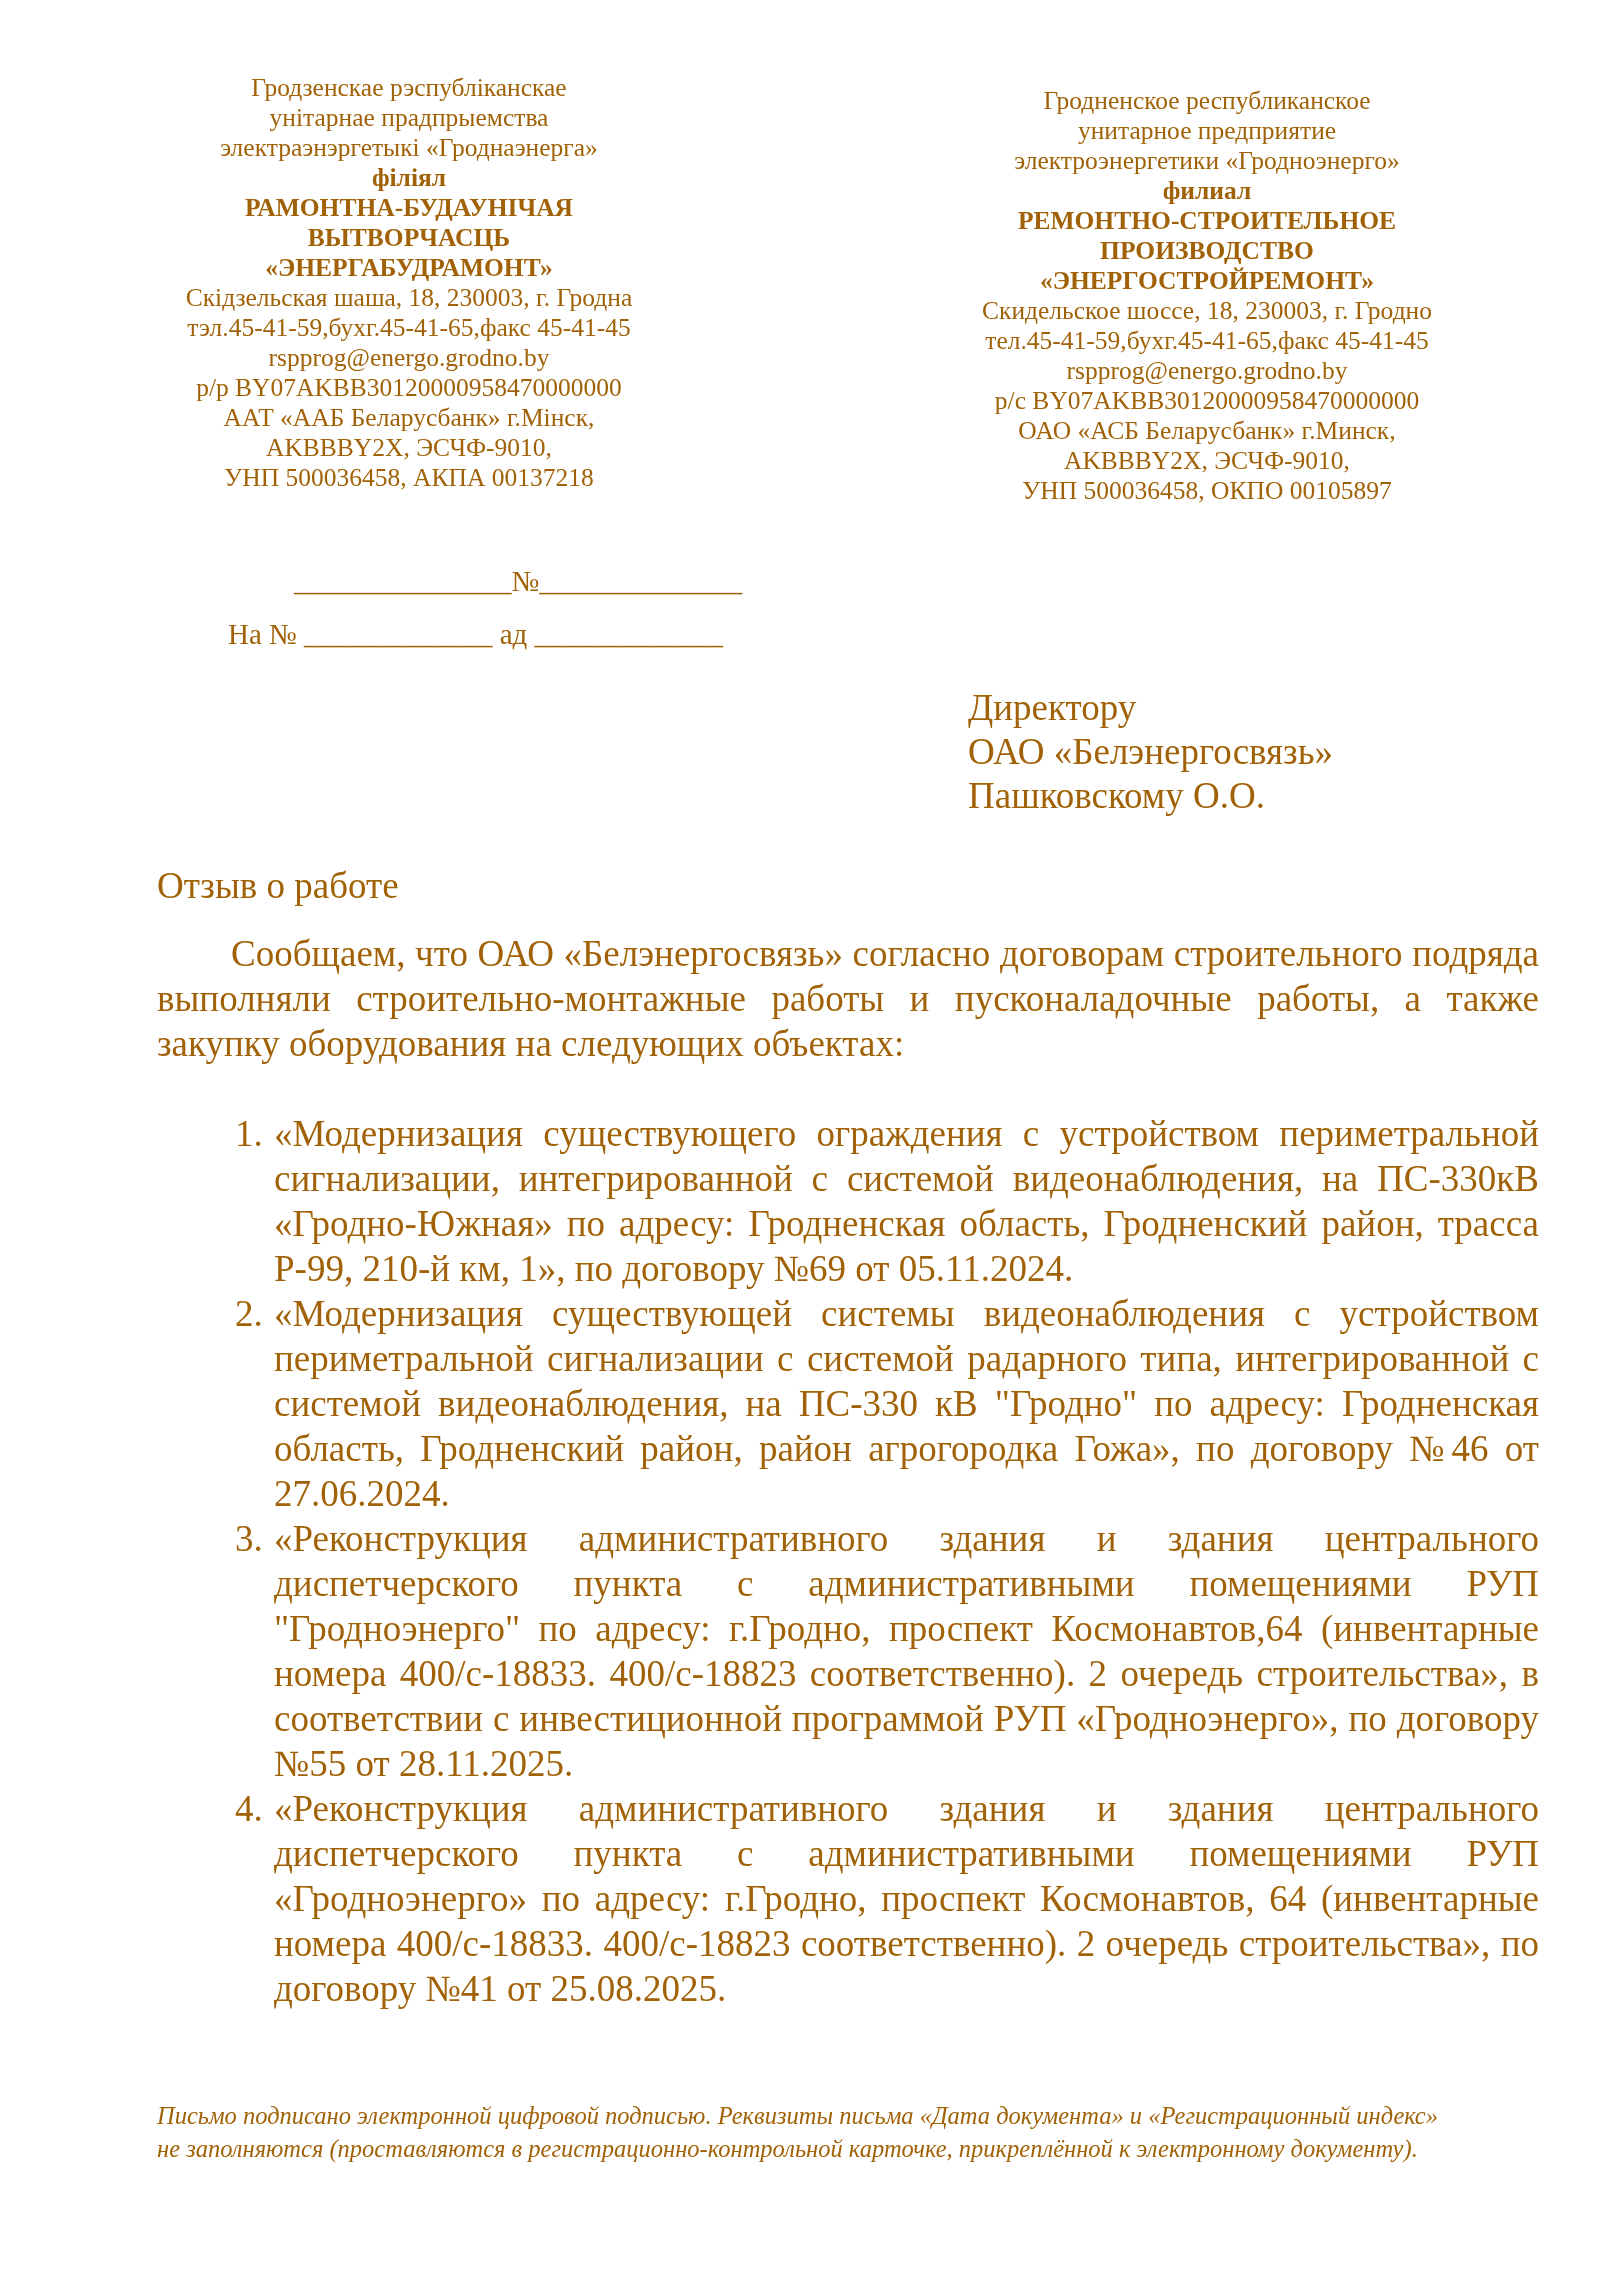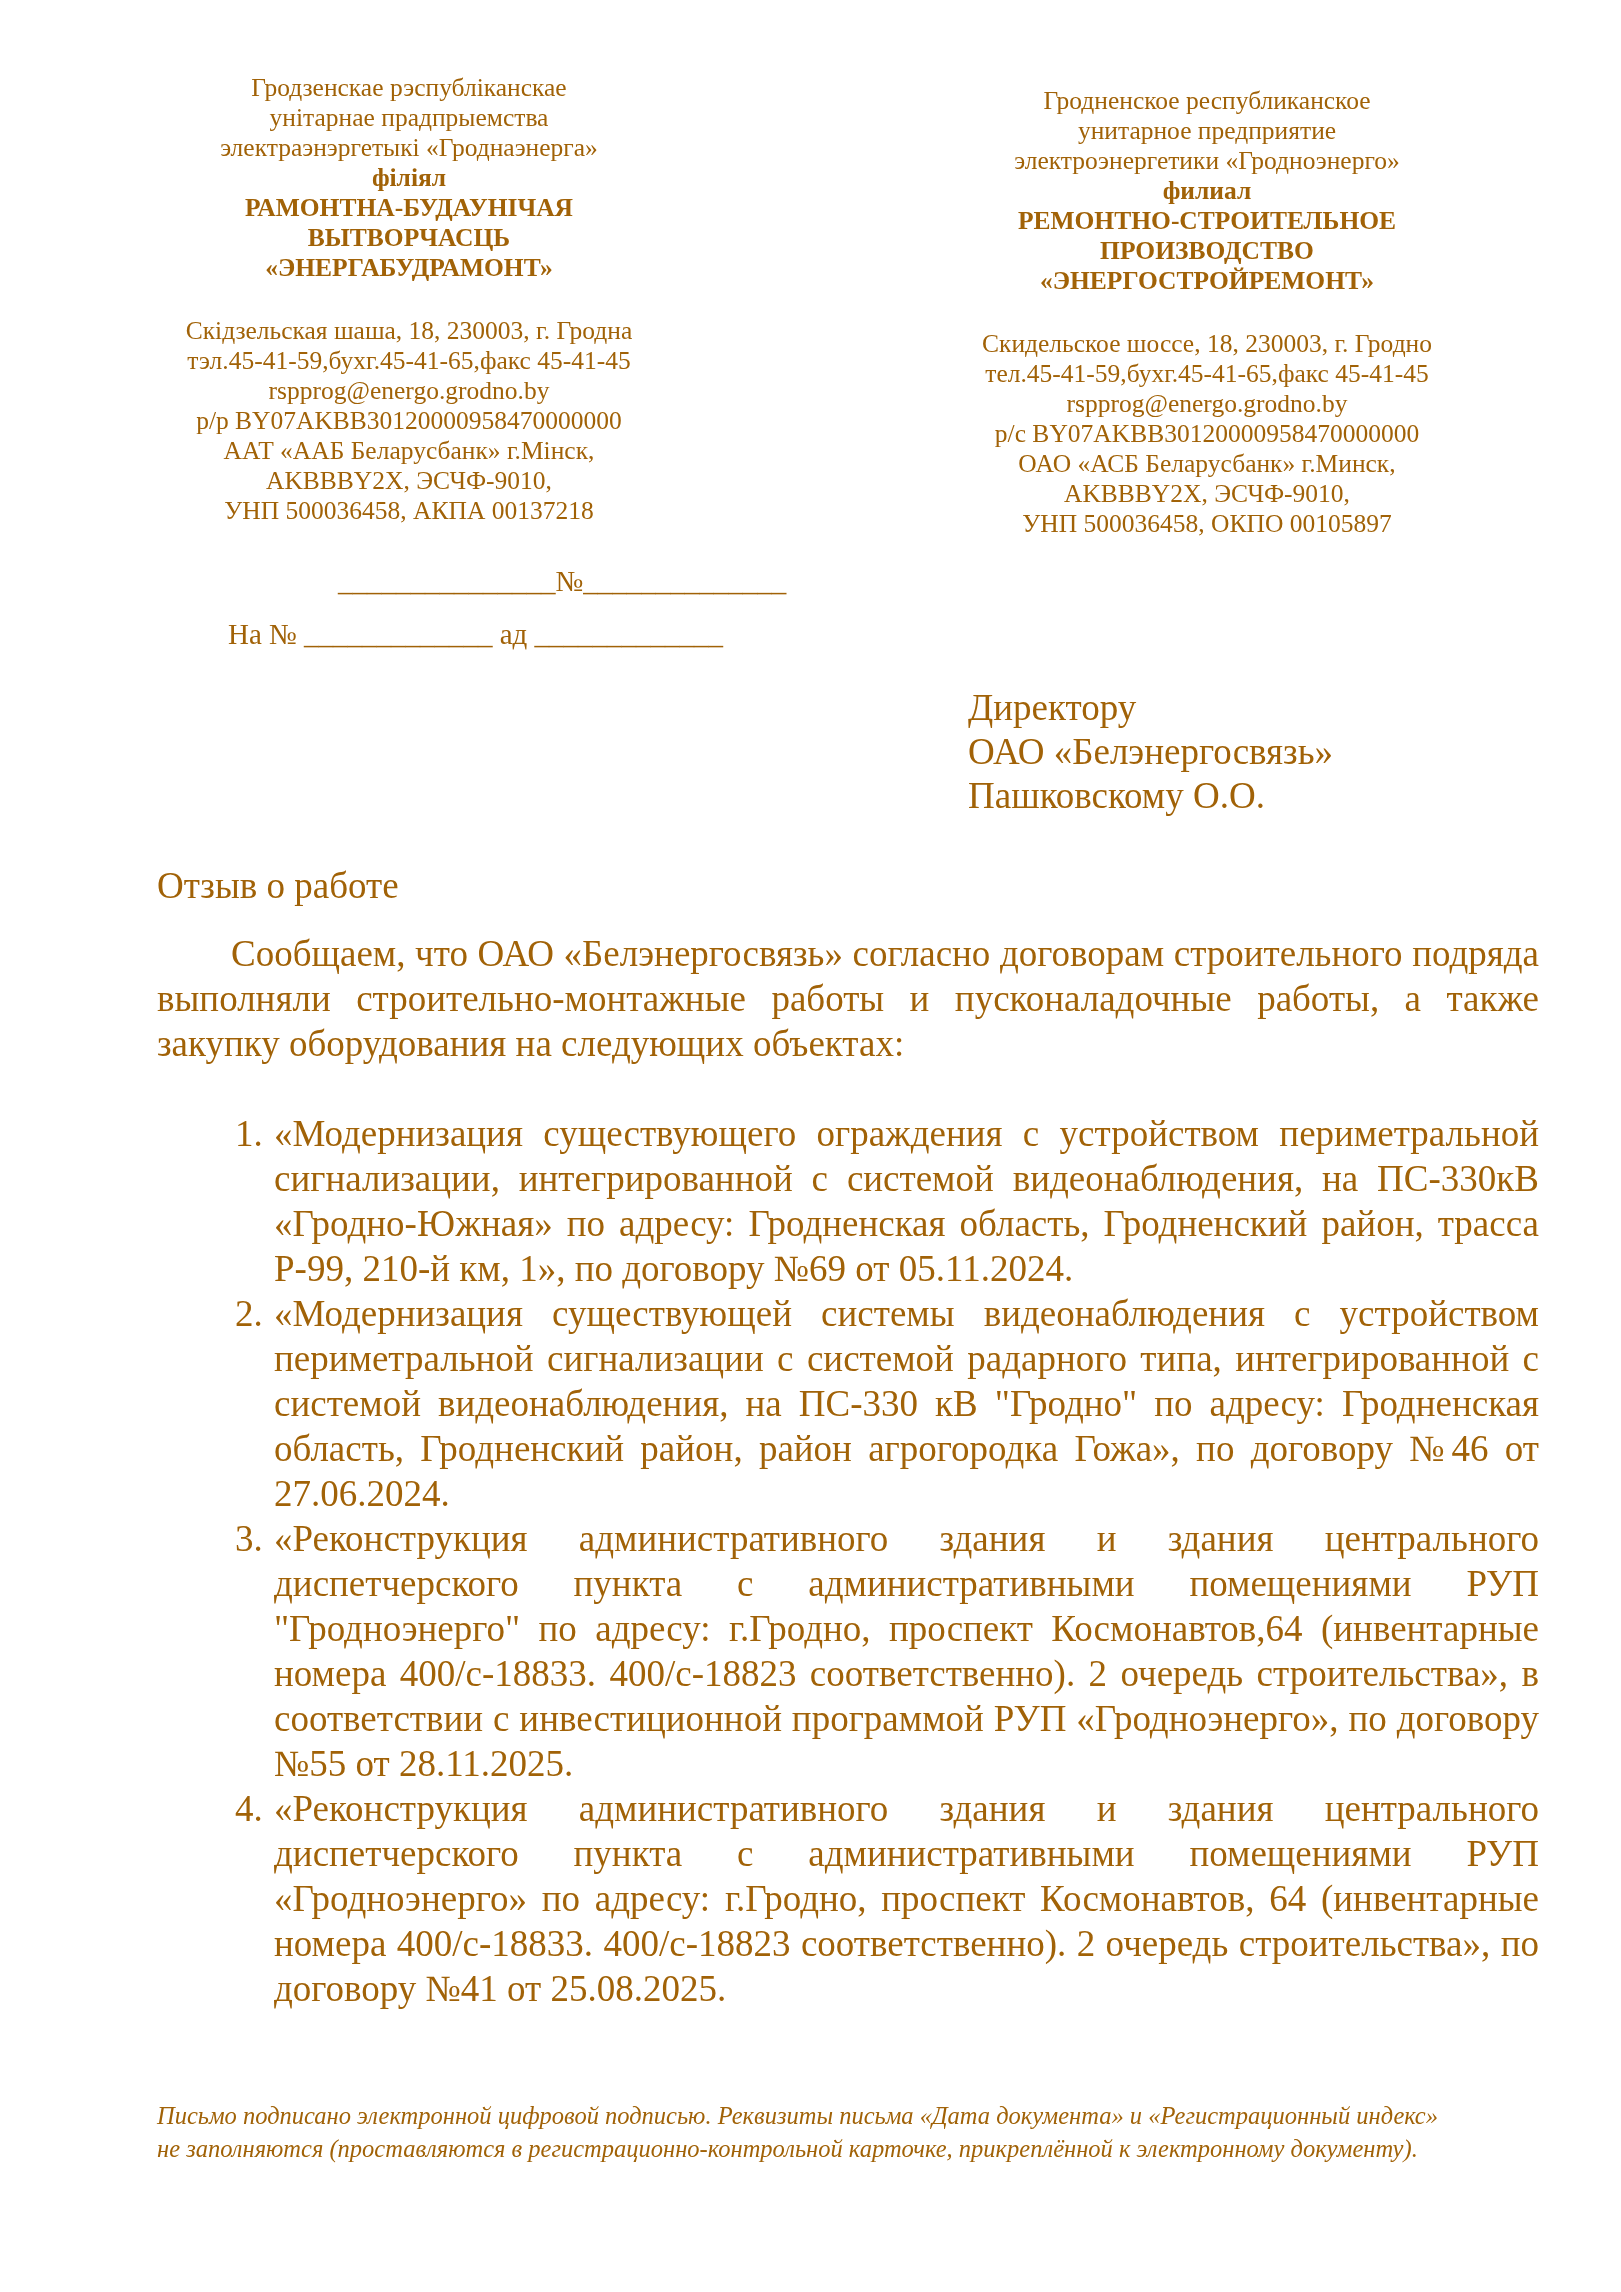--- a/index.html
+++ b/index.html
@@ -22,29 +22,29 @@
   
   .letterhead {
     text-align: center;
     font-size: 25.5px;
     line-height: 30px;
   }
   .lh-left  { left: 181px; top: 73px;  width: 456px; }
   .lh-right { left: 945px; top: 86px;  width: 524px; }
   .lh-line { white-space: nowrap; }
   .lh-bold { font-weight: bold; }
-  .lh-address { margin-top: 33px; }
+  .lh-address { }
 
   
   .reg-line {
     font-size: 29px;
     line-height: 35px;
     white-space: nowrap;
   }
-  .reg-number { left: 294px; top: 564px; margin-left: 44px; }
+  .reg-number { left: 294px; top: 564px; }
   .reg-ref    { left: 228px; top: 617px; }
 
   
   .addressee {
     left: 968px; top: 686px; width: 549px;
     font-size: 37px;
     line-height: 44px;
   }
 
   

